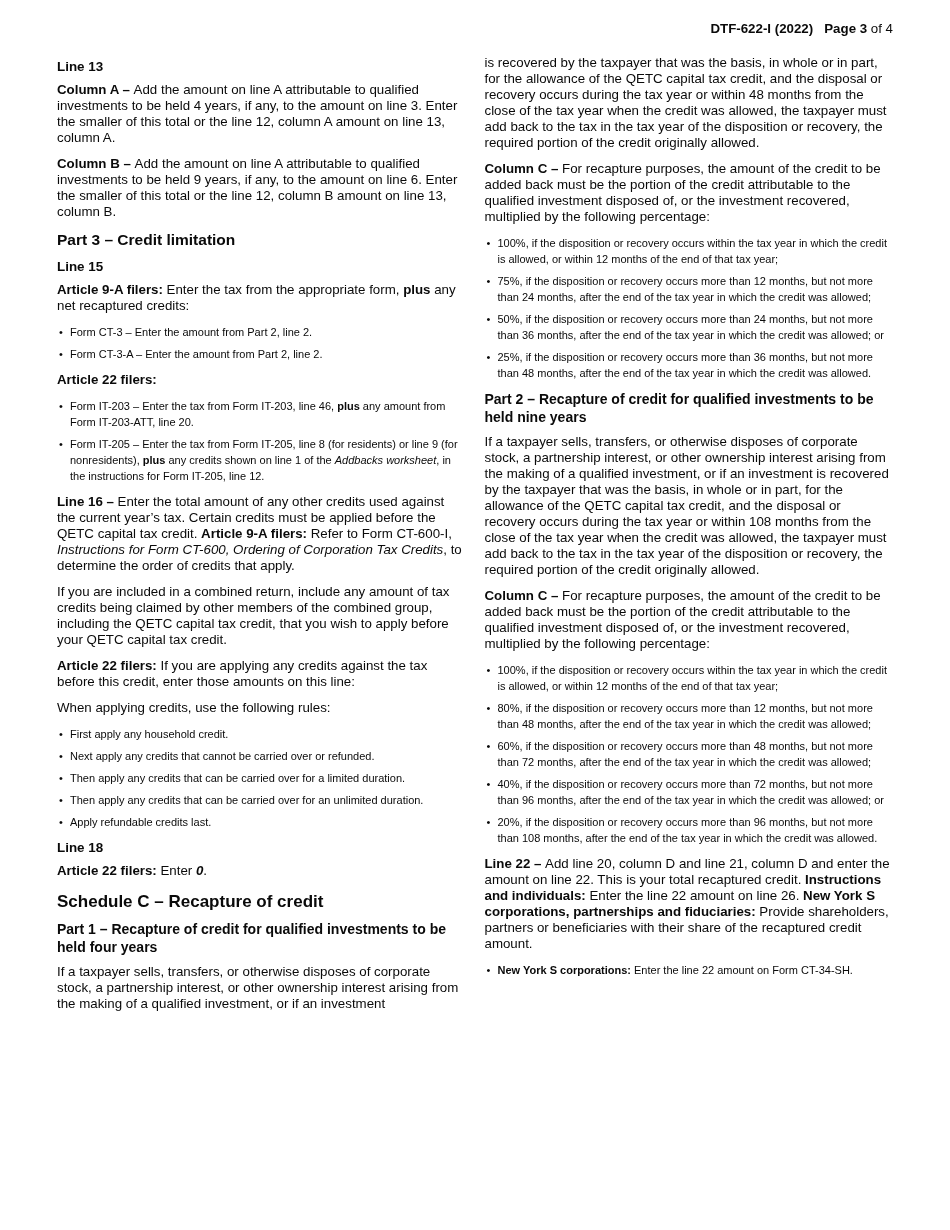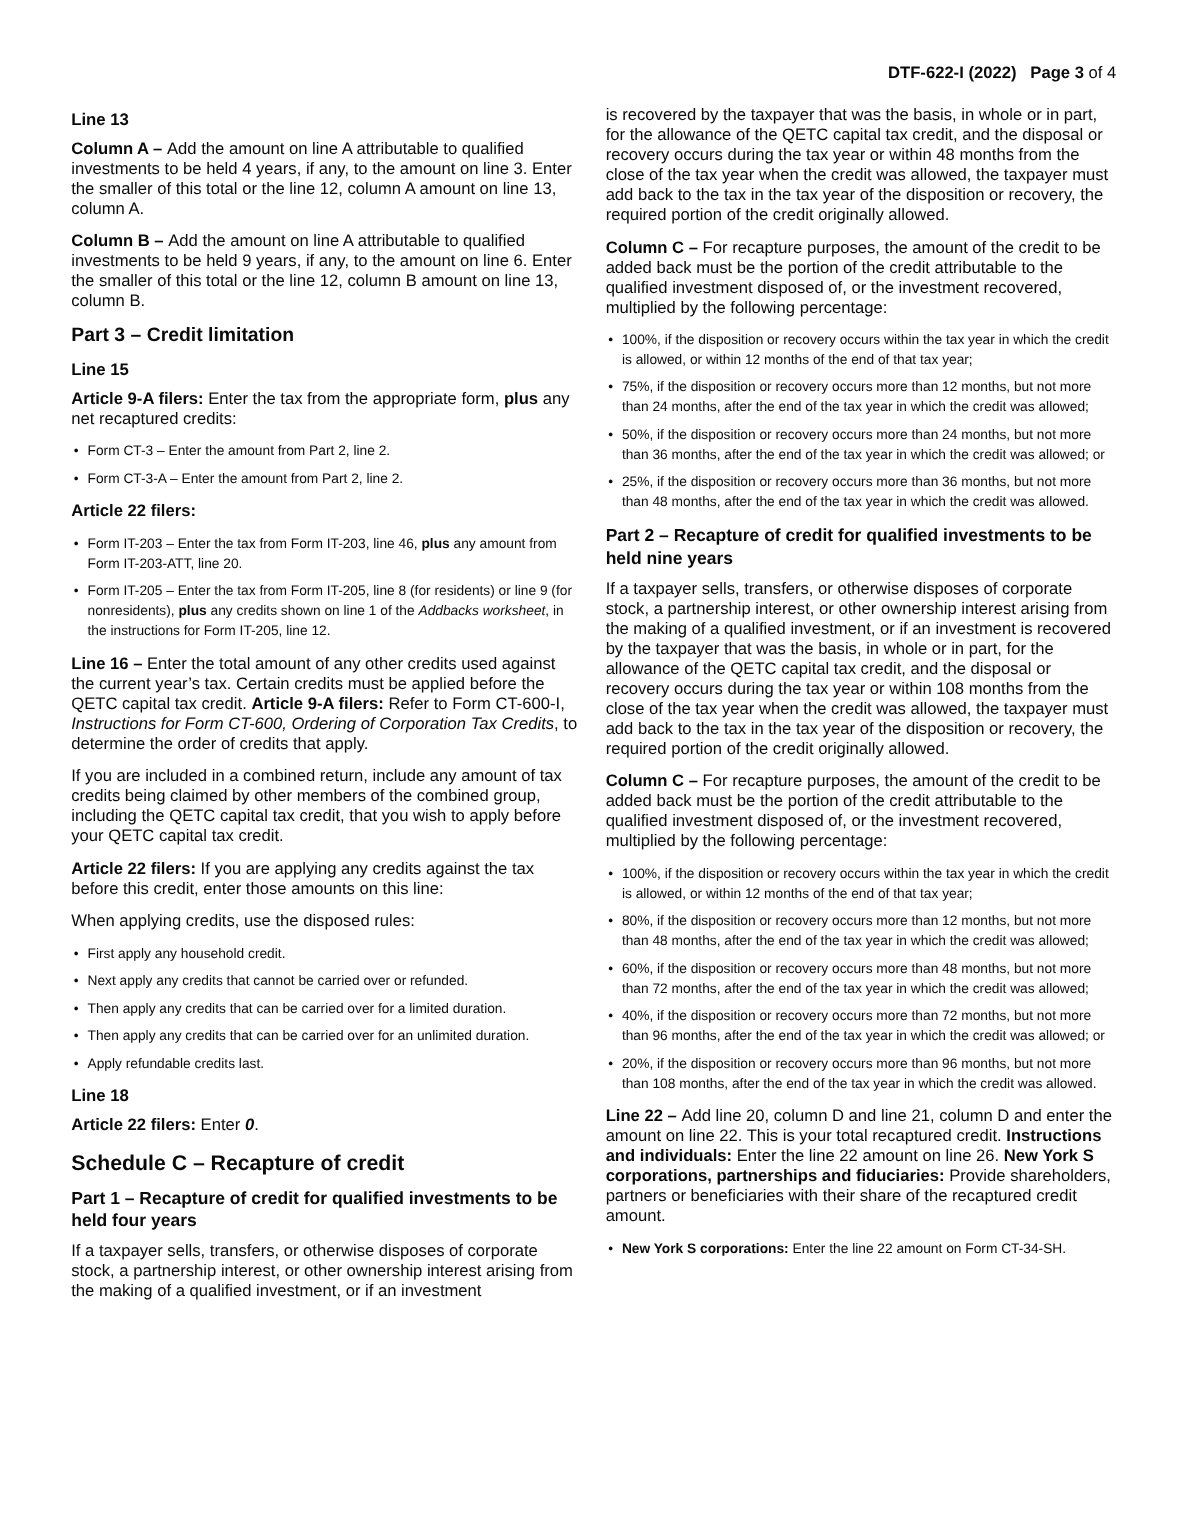--- a/index.html
+++ b/index.html
@@ -5,21 +5,21 @@
   * { box-sizing: border-box; }
   html, body { margin: 0; padding: 0; }
   body {
     width: 950px; height: 1230px;
     background: #ffffff;
     color: #0a0a0a;
     font-family: "Liberation Sans", "DejaVu Sans", sans-serif;
   }
   .page {
     width: 950px; height: 1230px;
-    padding: 50px 57px 30px 57px;
+    padding: 21px 57px 30px 57px;
     overflow: hidden;
   }
   .header {
     font-size: 13.3px;
     text-align: right;
     margin-bottom: 19px;
     white-space: pre;
   }
   .columns { display: flex; gap: 19px; }
   .col { flex: 1; min-width: 0; }
@@ -95,21 +95,21 @@
       </ul>
       <p class="body"><b>Article 22 filers:</b></p>
       <ul class="bullets">
         <li>Form IT-203 – Enter the tax from Form IT-203, line 46, <b>plus</b> any amount from Form IT-203-ATT, line 20.</li>
         <li>Form IT-205 – Enter the tax from Form IT-205, line 8 (for residents) or line 9 (for nonresidents), <b>plus</b> any credits shown on line 1 of the <i>Addbacks worksheet</i>, in the instructions for Form IT-205, line 12.</li>
       </ul>
 
       <p class="body"><b>Line 16 – </b>Enter the total amount of any other credits used against the current year’s tax. Certain credits must be applied before the QETC capital tax credit. <b>Article 9-A filers: </b>Refer to Form CT-600-I, <i>Instructions for Form CT-600, Ordering of Corporation Tax Credits</i>, to determine the order of credits that apply.</p>
       <p class="body">If you are included in a combined return, include any amount of tax credits being claimed by other members of the combined group, including the QETC capital tax credit, that you wish to apply before your QETC capital tax credit.</p>
       <p class="body"><b>Article 22 filers: </b>If you are applying any credits against the tax before this credit, enter those amounts on this line:</p>
-      <p class="body">When applying credits, use the disposed rules:</p>
+      <p class="body">When applying credits, use the following rules:</p>
       <ul class="bullets">
         <li>First apply any household credit.</li>
         <li>Next apply any credits that cannot be carried over or refunded.</li>
         <li>Then apply any credits that can be carried over for a limited duration.</li>
         <li>Then apply any credits that can be carried over for an unlimited duration.</li>
         <li>Apply refundable credits last.</li>
       </ul>
 
       <h3 class="h-line">Line 18</h3>
       <p class="body"><b>Article 22 filers: </b>Enter <b><i>0</i></b>.</p>

